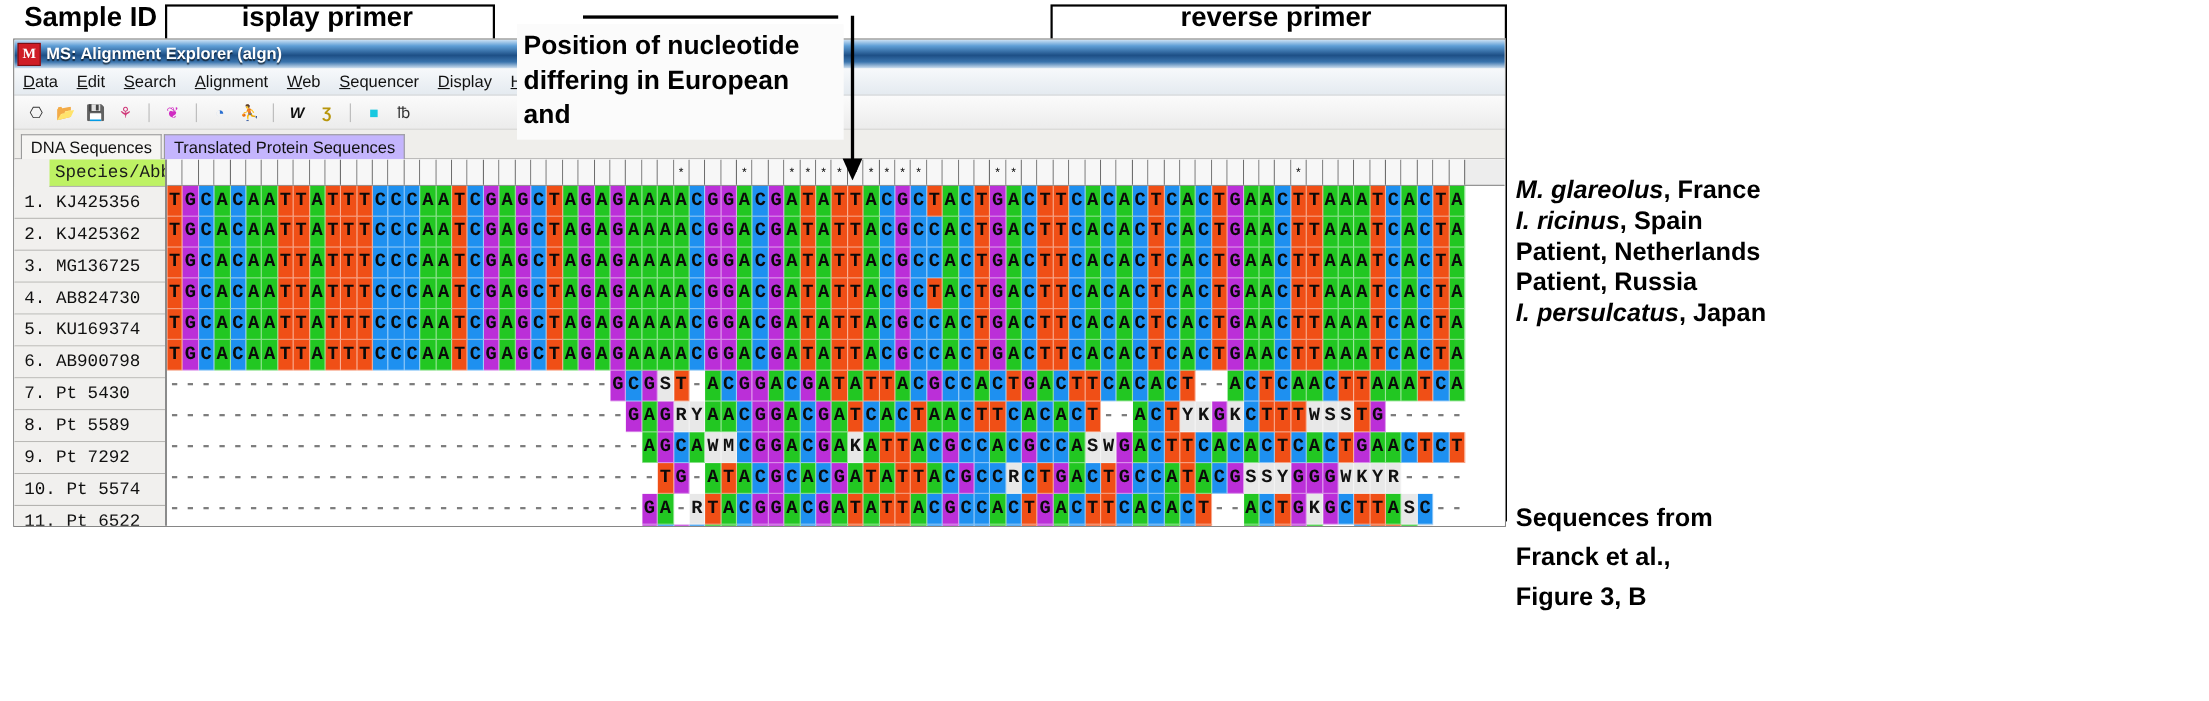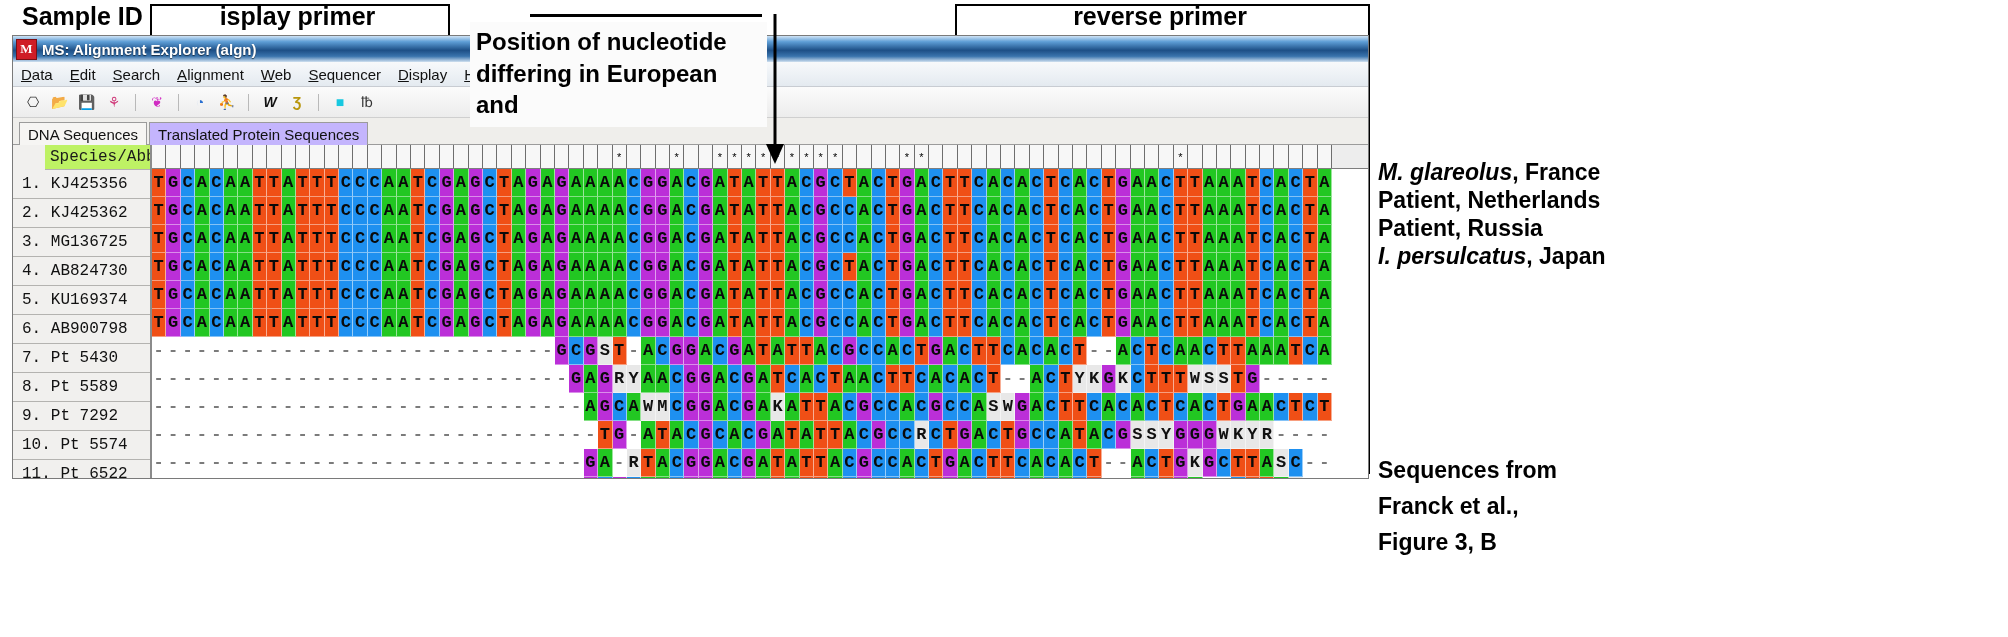--- a/index.html
+++ b/index.html
@@ -1334,20 +1334,21 @@
   <div>Position of nucleotide</div>
   <div>differing in European and</div>
 </div>
 <svg id="callout-arrow" viewBox="0 0 30 150">
   <line x1="15" y1="0" x2="15" y2="138" stroke="#000" stroke-width="3"></line>
   <polygon points="15,150 6,130 24,130" fill="#000"></polygon>
 </svg>
 
 <div id="right-labels">
     <div class="right-line"><i>M. glareolus</i><span>, France</span></div>
+    <div class="right-line"><i>I. ricinus</i><span>, Spain</span></div>
     <div class="right-line"><span>Patient</span><span>, Netherlands</span></div>
     <div class="right-line"><span>Patient</span><span>, Russia</span></div>
     <div class="right-line"><i>I. persulcatus</i><span>, Japan</span></div>
   </div>
 <div id="source-note">
   <div class="source-line">Sequences from</div>
   <div class="source-line">Franck et al.,</div>
   <div class="source-line">Figure 3, B</div>
 </div>
 

